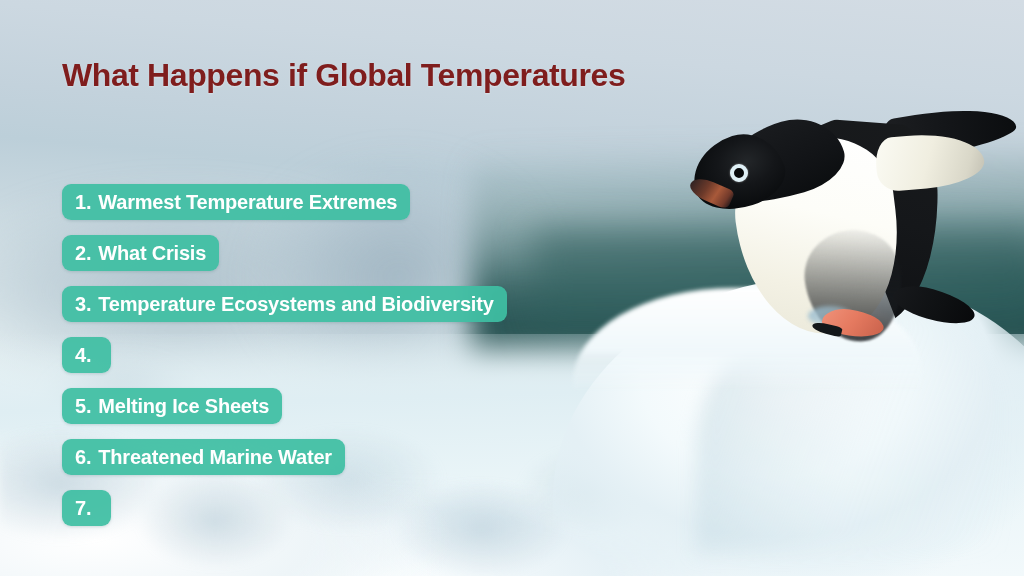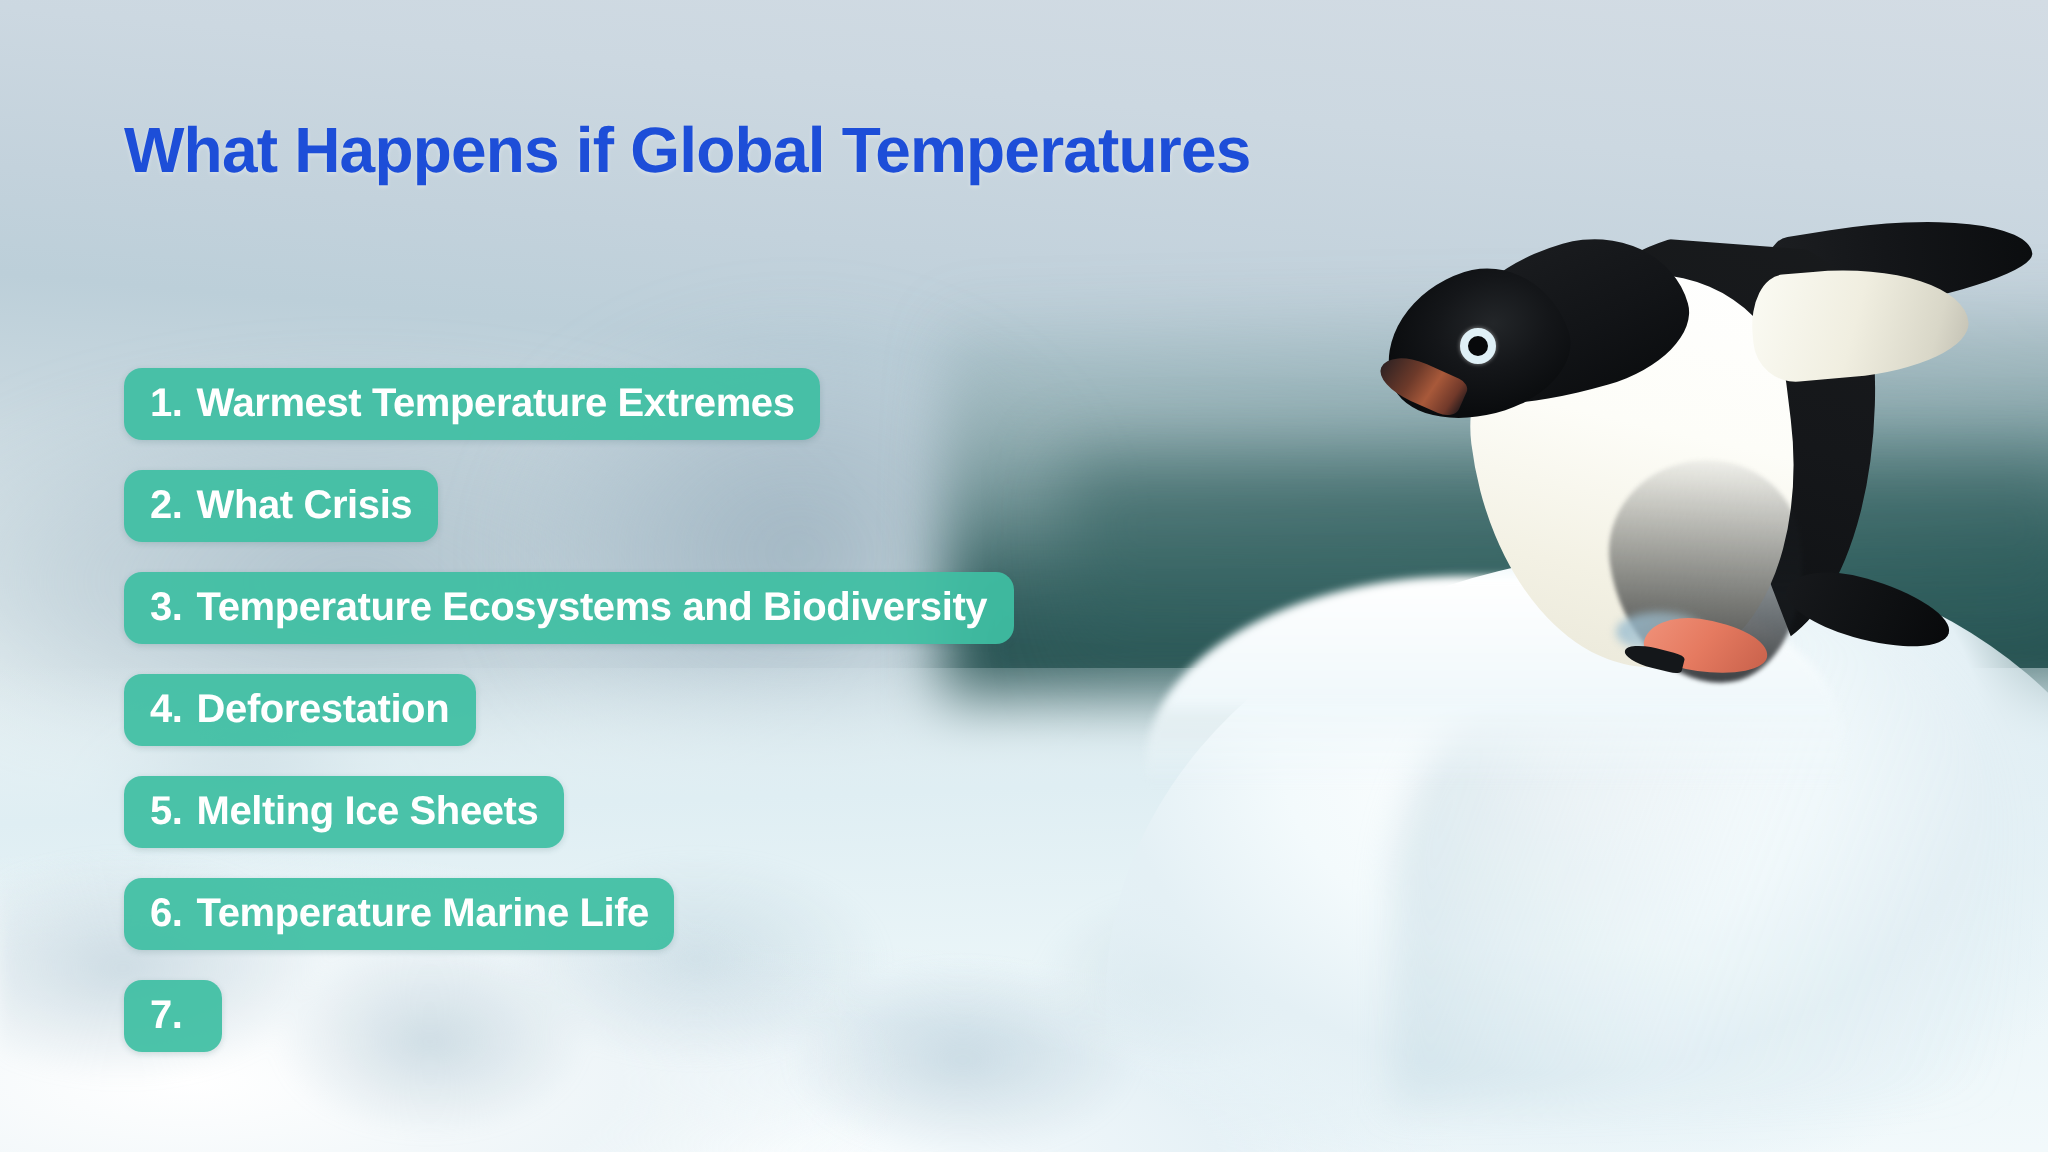--- a/index.html
+++ b/index.html
@@ -186,21 +186,21 @@
     transform:rotate(14deg);
   }
 
   
   .content { position:absolute; left:0; top:0; width:100%; height:100%; }
 
   .title {
     position:absolute;
     left:62px; top:54px;
     width:760px;
-    color:#1d4ed8;
+    color:#7f1d1d;
     font-size:32px;
     font-weight:bold;
     line-height:1.32;
     letter-spacing:-0.4px;
     text-shadow:0 1px 2px rgba(255,255,255,0.35);
   }
   .title-line { display:block; white-space:nowrap; }
 
   .list {
     position:absolute;
@@ -276,29 +276,28 @@
       <li class="list-item">
         <span class="item-num">2.</span>
         <span>What Crisis</span>
       </li>
       <li class="list-item">
         <span class="item-num">3.</span>
         <span>Temperature Ecosystems and Biodiversity</span>
       </li>
       <li class="list-item">
         <span class="item-num">4.</span>
-        <span>Deforestation</span>
       </li>
       <li class="list-item">
         <span class="item-num">5.</span>
         <span>Melting Ice Sheets</span>
       </li>
       <li class="list-item">
         <span class="item-num">6.</span>
-        <span>Temperature Marine Life</span>
+        <span>Threatened Marine Water</span>
       </li>
       <li class="list-item">
         <span class="item-num">7.</span>
       </li>
     </ul>
 
   </div>
 </div>
 
 </body></html>

